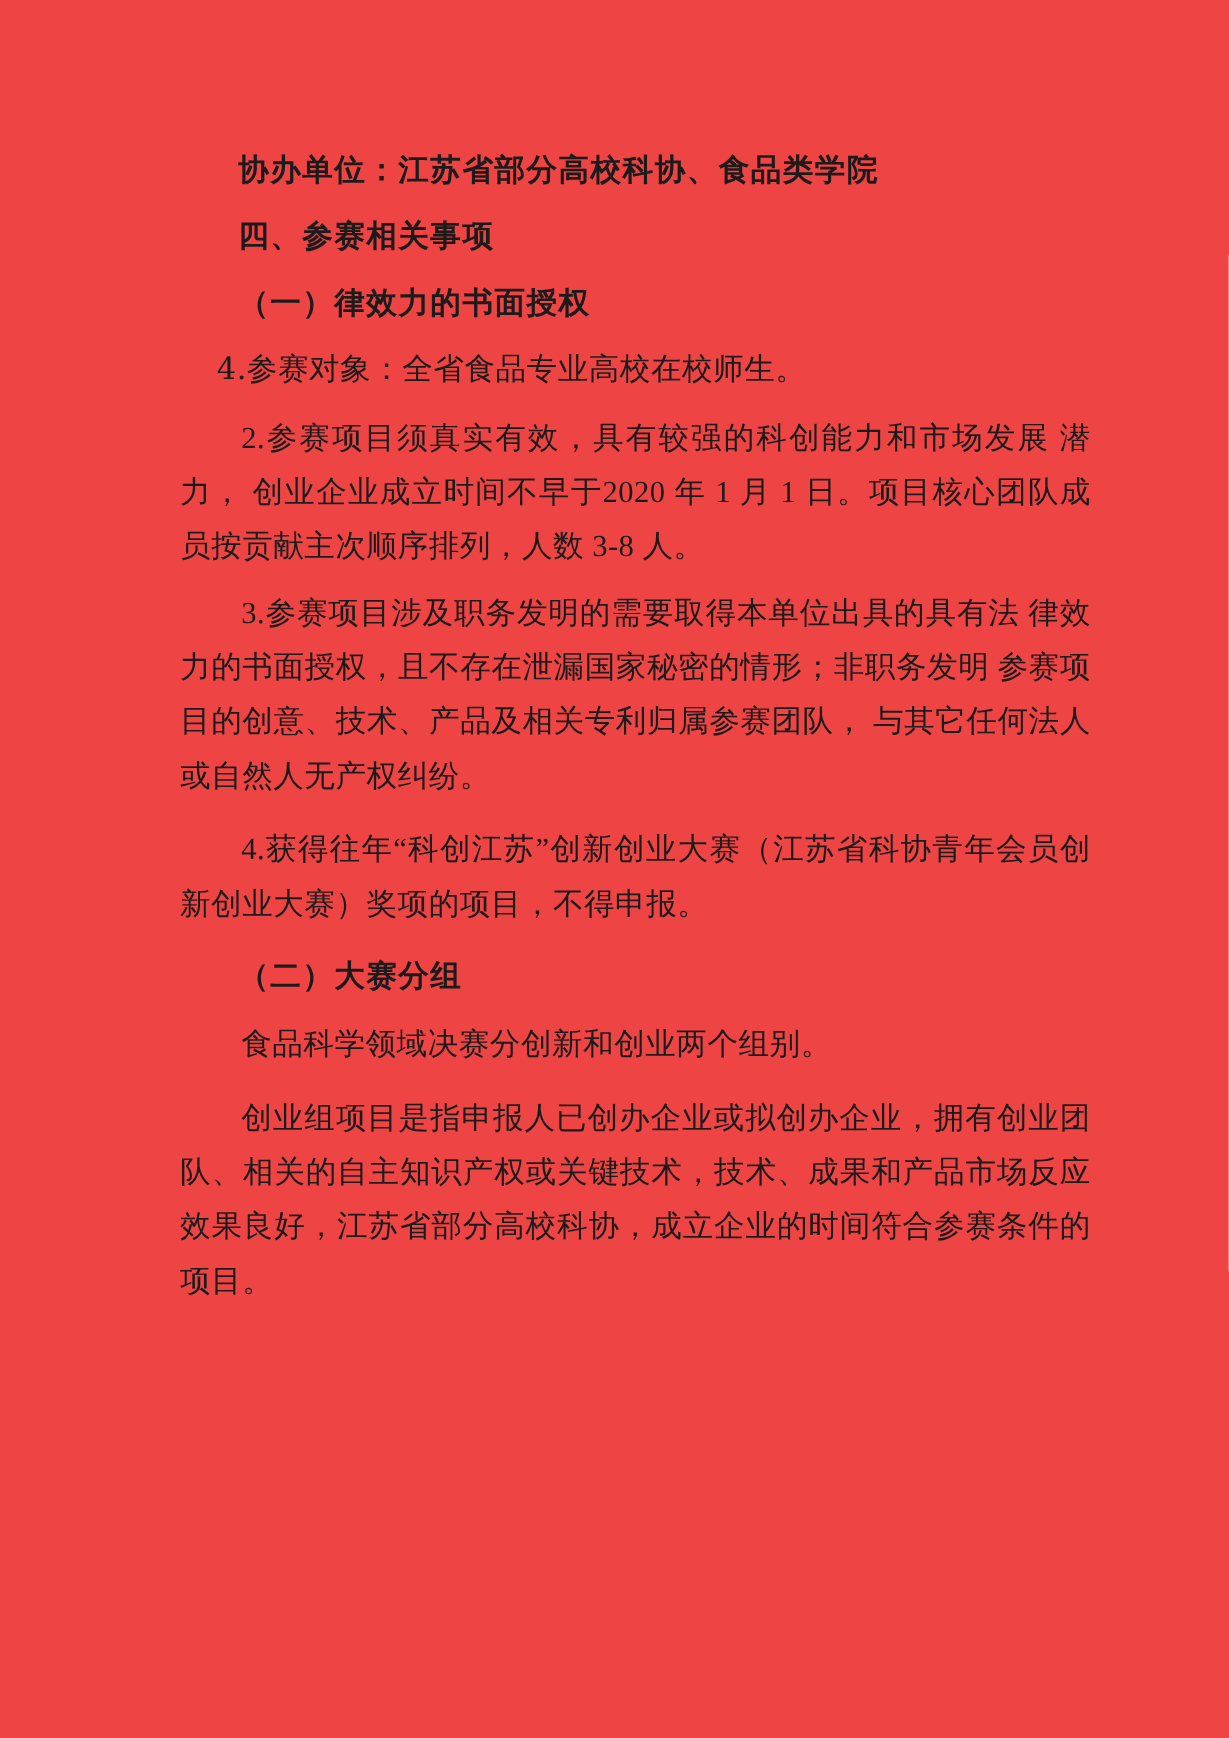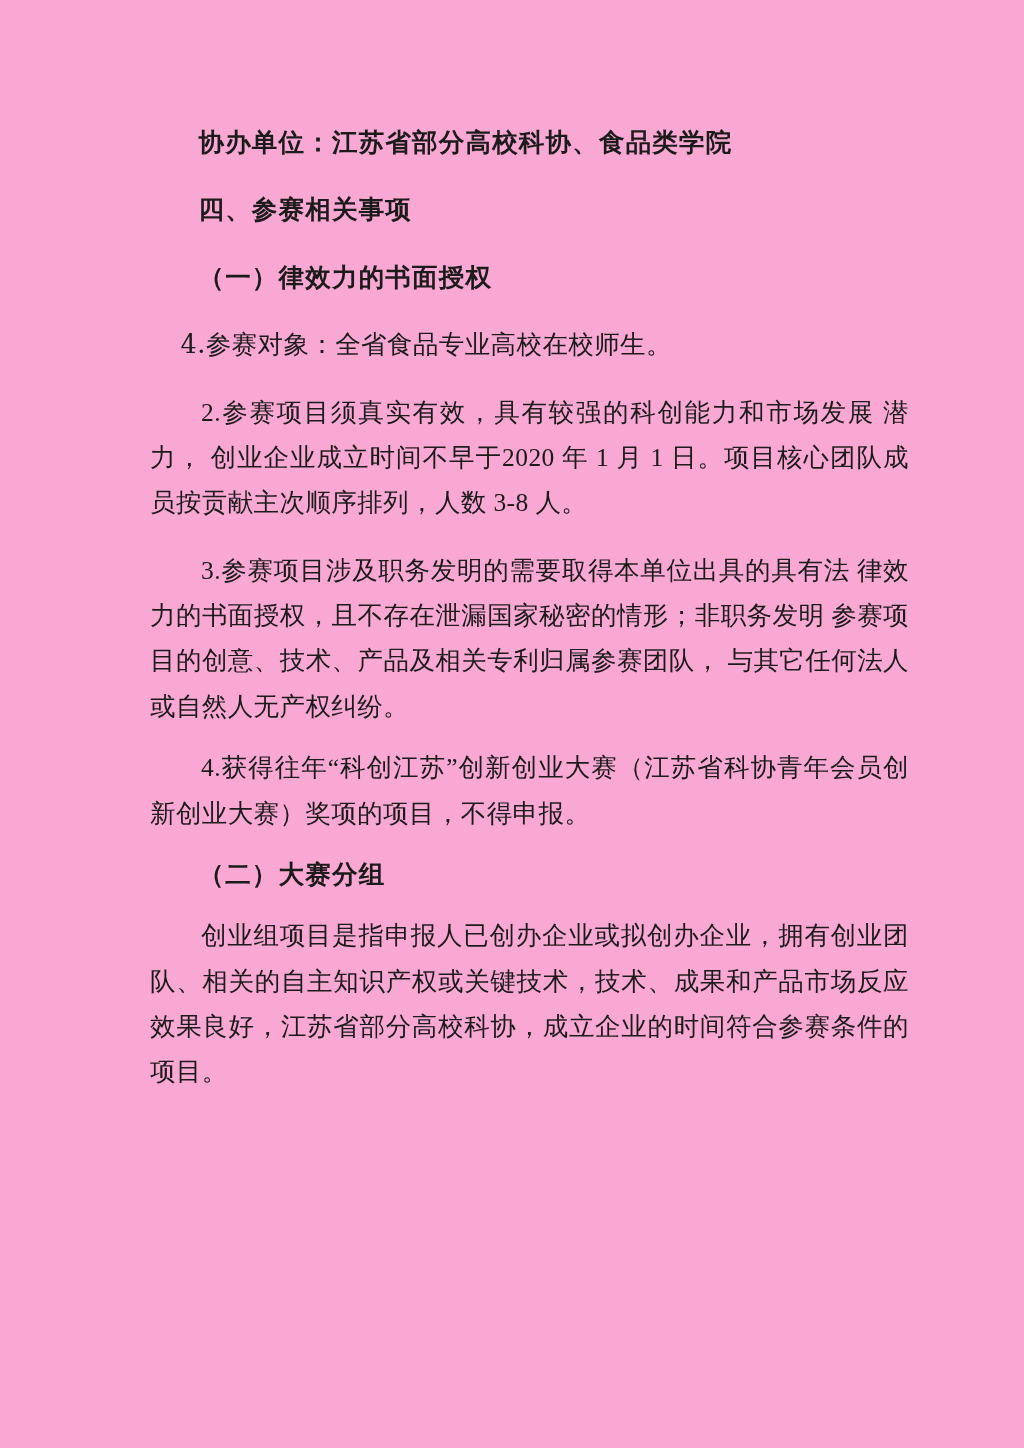--- a/index.html
+++ b/index.html
@@ -11,21 +11,21 @@
     width: 1024px;
     height: 1448px;
     overflow: hidden;
     font-family: "DejaVu Serif", "Liberation Serif", serif;
     color: #1a1a1a;
   }
   .page {
     position: relative;
     width: 1024px;
     height: 1448px;
-    background: #f9a8d4;
+    background: #ef4444;
     box-sizing: border-box;
     padding: 120px 115px 40px 150px;
   }
   .doc-body {
     font-size: 25.5px;
     line-height: 1.78;
     letter-spacing: 0.4px;
     color: #1b1b1b;
   }
   p {
@@ -42,21 +42,21 @@
   .indent-1 {
     text-indent: 1.2em;
   }
   .indent-heading {
     text-indent: 1.9em;
   }
   .justified {
     text-align: justify;
     text-justify: inter-ideograph;
   }
-  .gap-sm { margin-top: 22px; }
+  .gap-sm { margin-top: 10px; }
   .gap-md { margin-top: 16px; }
   .block-spacer { height: 12px; }
 </style>
 </head>
 <body>
 
 <div class="page">
   <div class="doc-body">
 
     <p class="heading-bold indent-heading">协办单位：江苏省部分高校科协、食品类学院</p>
@@ -68,20 +68,21 @@
     <p class="indent-1 justified gap-sm">4.参赛对象：全省食品专业高校在校师生。</p>
 
     <p class="indent-2 justified gap-sm">2.参赛项目须真实有效，具有较强的科创能力和市场发展 潜力， 创业企业成立时间不早于2020 年 1 月 1 日。项目核心团队成员按贡献主次顺序排列，人数 3-8 人。</p>
 
     <p class="indent-2 justified gap-sm">3.参赛项目涉及职务发明的需要取得本单位出具的具有法 律效力的书面授权，且不存在泄漏国家秘密的情形；非职务发明 参赛项目的创意、技术、产品及相关专利归属参赛团队， 与其它任何法人或自然人无产权纠纷。</p>
 
     <p class="indent-2 justified gap-md">4.获得往年“科创江苏”创新创业大赛（江苏省科协青年会员创新创业大赛）奖项的项目，不得申报。</p>
 
     <p class="heading-bold indent-heading gap-md">（二）大赛分组</p>
 
+    <p class="indent-2 justified gap-sm">食品科学领域决赛分创新和创业两个组别。</p>
 
 
     <div class="block-spacer"></div>
 
     <p class="indent-2 justified">创业组项目是指申报人已创办企业或拟创办企业，拥有创业团队、相关的自主知识产权或关键技术，技术、成果和产品市场反应效果良好，江苏省部分高校科协，成立企业的时间符合参赛条件的项目。</p>
 
 
   </div>
 </div>
 

